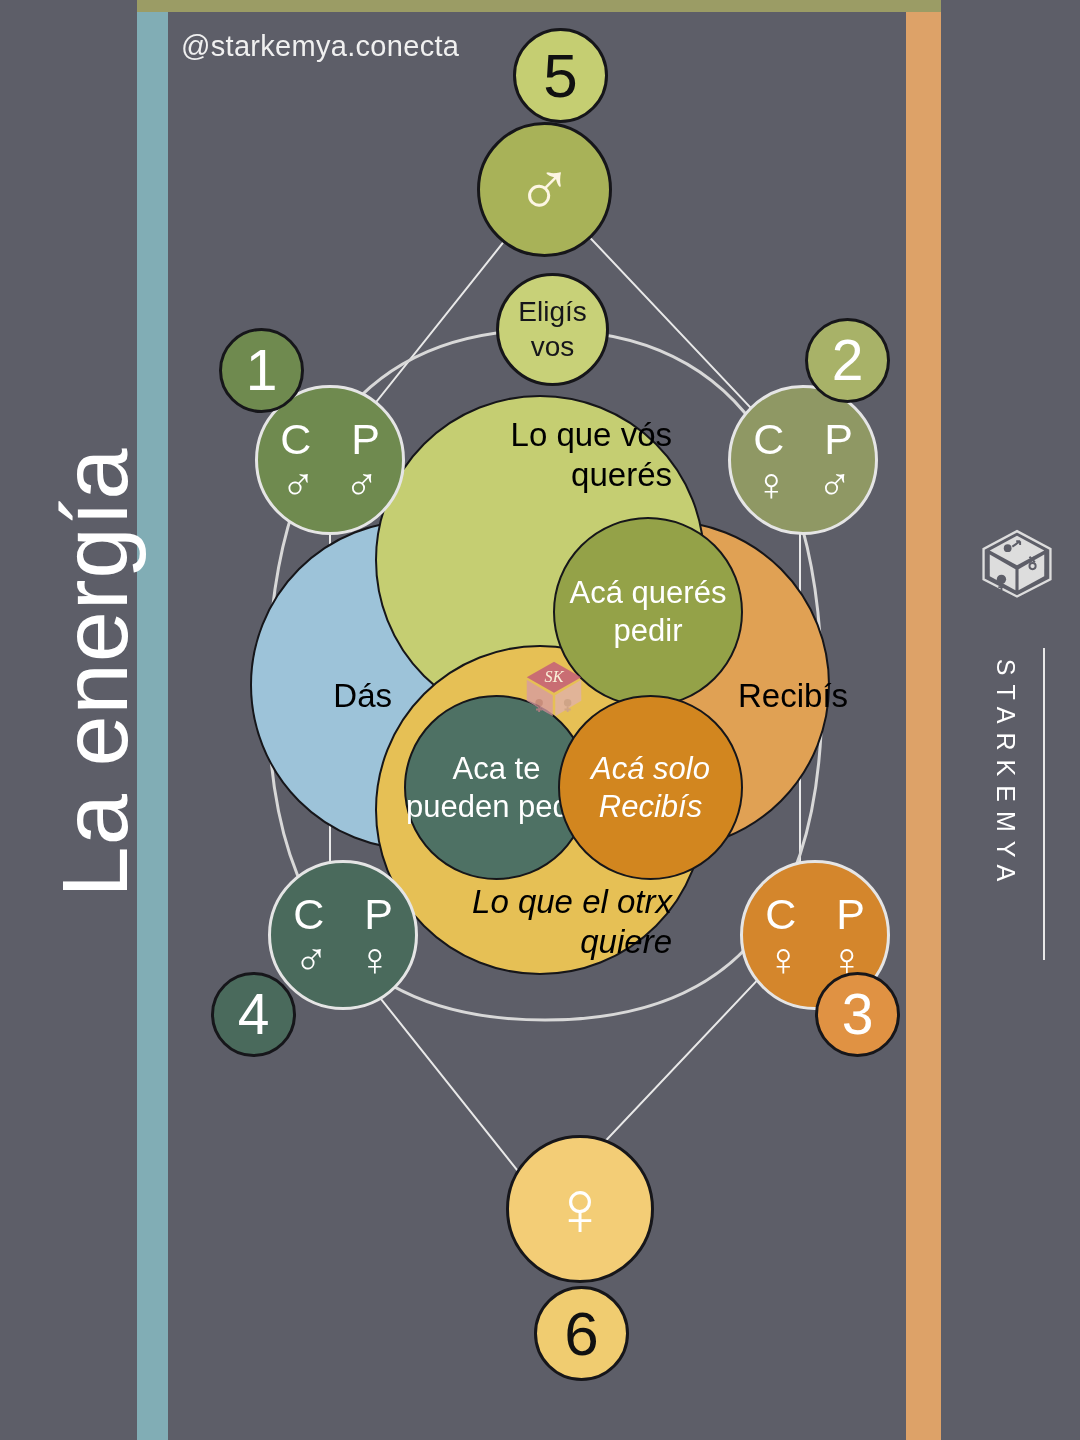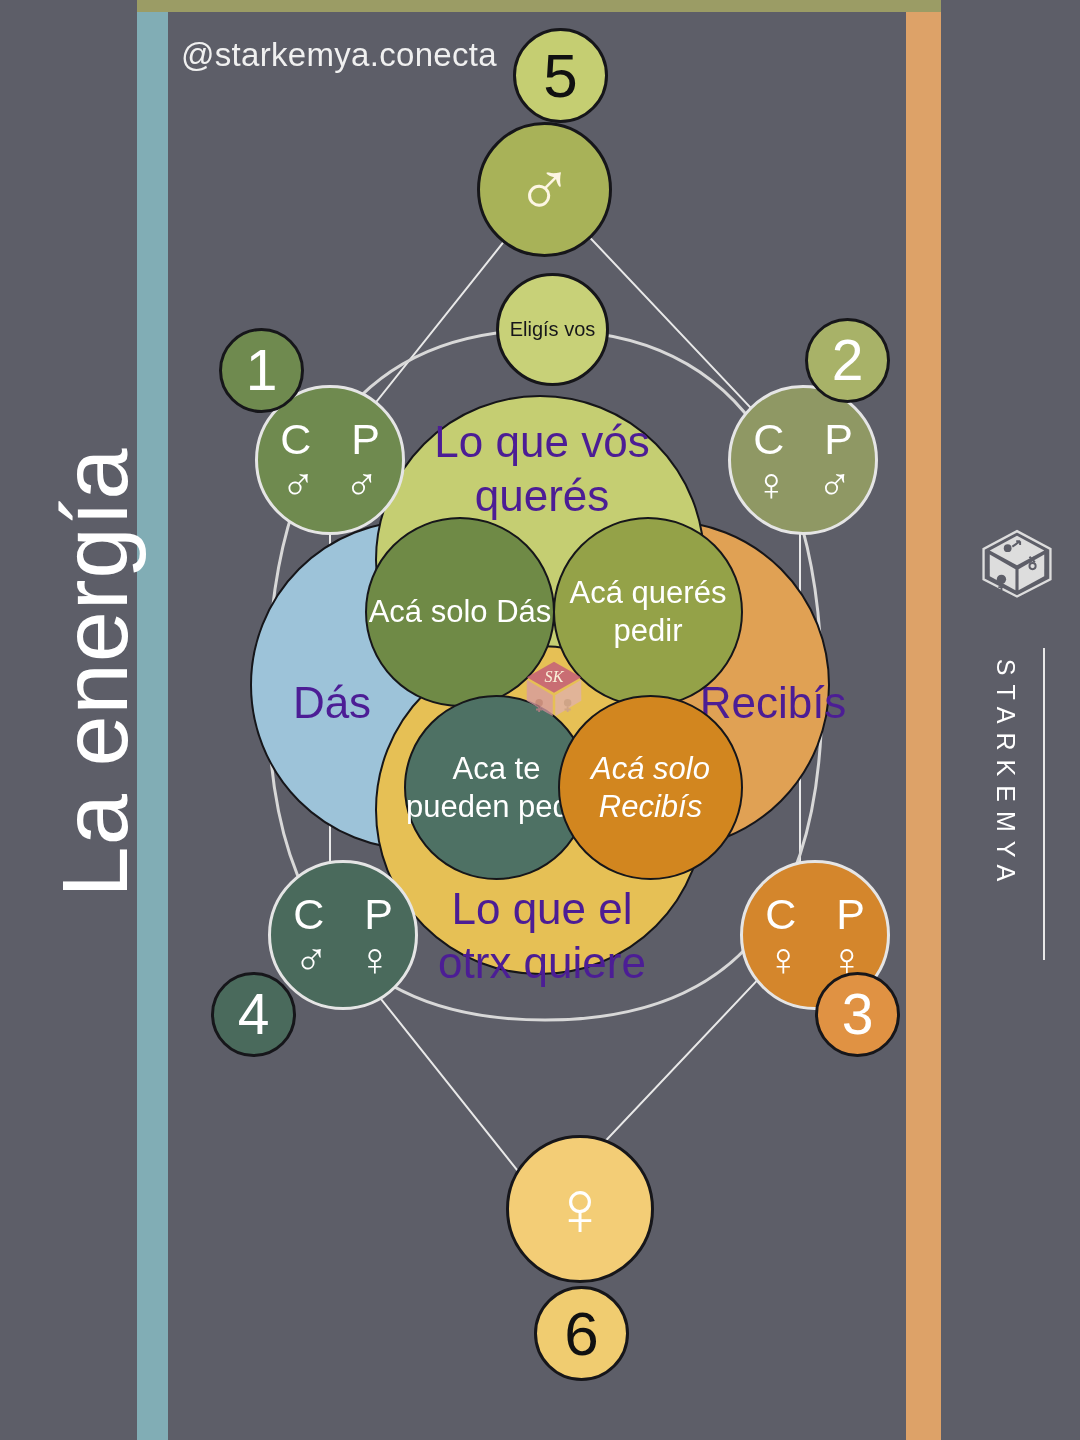--- a/index.html
+++ b/index.html
@@ -49,45 +49,45 @@
     transform-origin:center center;
     color:#fff; font-size:25px; letter-spacing:9px;
     text-align:center; white-space:nowrap;
   }
   #brand-rule {
     position:absolute; left:88px; top:128px; width:2px; height:312px;
     background:#e8e8e8;
   }
   
   #handle {
-    position:absolute; left:181px; top:36px;
-    color:#f0f0f0; font-size:33px; letter-spacing:0.3px;
+    position:absolute; left:181px; top:30px;
+    color:#f0f0f0; font-size:29px; letter-spacing:0.3px;
   }
   
   #stage { position:absolute; left:0; top:0; width:1080px; height:1440px; }
   #wires { position:absolute; left:0; top:0; width:1080px; height:1440px; }
 
   .circ {
     position:absolute; border-radius:50%;
     display:flex; flex-direction:column;
     align-items:center; justify-content:center;
     text-align:center; line-height:1.22;
   }
   
   .lobe { border:2px solid #16161a; }
   #lobe-left   { left:250px; top:520px; width:330px; height:330px; background:#9dc3d9; }
   #lobe-right  { left:500px; top:520px; width:330px; height:330px; background:#e0a154; }
   #lobe-top    { left:375px; top:395px; width:330px; height:330px; background:#c5ce72; }
   #lobe-bottom { left:375px; top:645px; width:330px; height:330px; background:#e6c055; }
 
-  .lobe-label { font-size:44px; color:#4c1d95; }
+  .lobe-label { font-size:33px; color:#000000;text-align:right; }
   #lobe-left .lobe-label  { position:absolute; left:20px; top:154px; width:120px; }
   #lobe-right .lobe-label { position:absolute; left:196px; top:154px; width:150px; }
   #lobe-top .lobe-label   { position:absolute; left:35px; top:18px; width:260px; }
-  #lobe-bottom .lobe-label{ position:absolute; left:35px; top:235px; width:260px; }
+  #lobe-bottom .lobe-label{ position:absolute; left:35px; top:235px; width:260px;font-style:italic; }
 
   
   .quad { border:2px solid #16161a; color:#fff; font-size:31px; }
   #quad-tl { left:365px; top:517px; width:190px; height:190px; background:#6f8a46; }
   #quad-tr { left:553px; top:517px; width:190px; height:190px; background:#94a248; }
   #quad-bl { left:378px; top:695px; width:185px; height:185px; background:#4e7164;margin-left:26px; }
   #quad-br { left:558px; top:695px; width:185px; height:185px; background:#d2861f;font-style:italic; }
 
   
   .cp { width:150px; height:150px; border:3px solid #e5e5e5; color:#fff; }
@@ -105,21 +105,21 @@
   #badge-3 { left:815px; top:972px; background:#e09243; color:#fff; }
   #badge-4 { left:211px; top:972px; background:#4a6a5c; color:#fff; }
   #badge-5 { left:513px; top:28px; width:95px; height:95px; background:#c5ce72; color:#111; font-size:62px; }
   #badge-6 { left:534px; top:1286px; width:95px; height:95px; background:#f0cc70; color:#111; font-size:62px; }
 
   
   #pole-top    { left:477px; top:122px; width:135px; height:135px; background:#a8b258; border:3px solid #16161a; color:#fdf6e3; font-size:78px; }
   #pole-bottom { left:506px; top:1135px; width:148px; height:148px; background:#f3cd76; border:3px solid #16161a; color:#ffffff; font-size:78px; }
 
   
-  .chooser { border:3px solid #16161a; color:#16161a; font-size:20px; }
+  .chooser { border:3px solid #16161a; color:#16161a; font-size:28px; }
   #choose-top    { left:496px; top:273px; width:113px; height:113px; background:#c8d178; }
   #choose-bottom { left:513px; top:1005px; width:113px; height:113px; background:#e6c061; }
 
   
   #center-logo { position:absolute; left:523px; top:658px; width:62px; height:62px; opacity:.78; }
 </style>
 </head>
 <body>
 
 <div id="top-bar"></div>
@@ -163,21 +163,20 @@
   <div class="circ lobe" id="lobe-right">
     <span class="lobe-label">Recibís</span>
   </div>
   <div class="circ lobe" id="lobe-top">
     <span class="lobe-label">Lo que vós querés</span>
   </div>
   <div class="circ lobe" id="lobe-bottom">
     <span class="lobe-label">Lo que el otrx quiere</span>
   </div>
 
-  <div class="circ quad" id="quad-tl">Acá solo Dás</div>
   <div class="circ quad" id="quad-tr">Acá querés pedir</div>
   <div class="circ quad" id="quad-bl">Aca te pueden pedir</div>
   <div class="circ quad" id="quad-br">Acá solo Recibís</div>
 
   <svg id="center-logo" viewBox="0 0 100 100">
     <polygon points="50,6 94,31 50,56 6,31" fill="#c2577c"></polygon>
     <polygon points="6,35 48,60 48,94 6,69" fill="#d79ca3"></polygon>
     <polygon points="94,35 94,69 52,94 52,60" fill="#e0b1ab"></polygon>
     <text x="50" y="38" font-size="26" fill="#ffffff" text-anchor="middle" font-family="Liberation Serif, serif" font-style="italic">SK</text>
     <circle cx="26" cy="72" r="6" fill="#c07f86"></circle>

